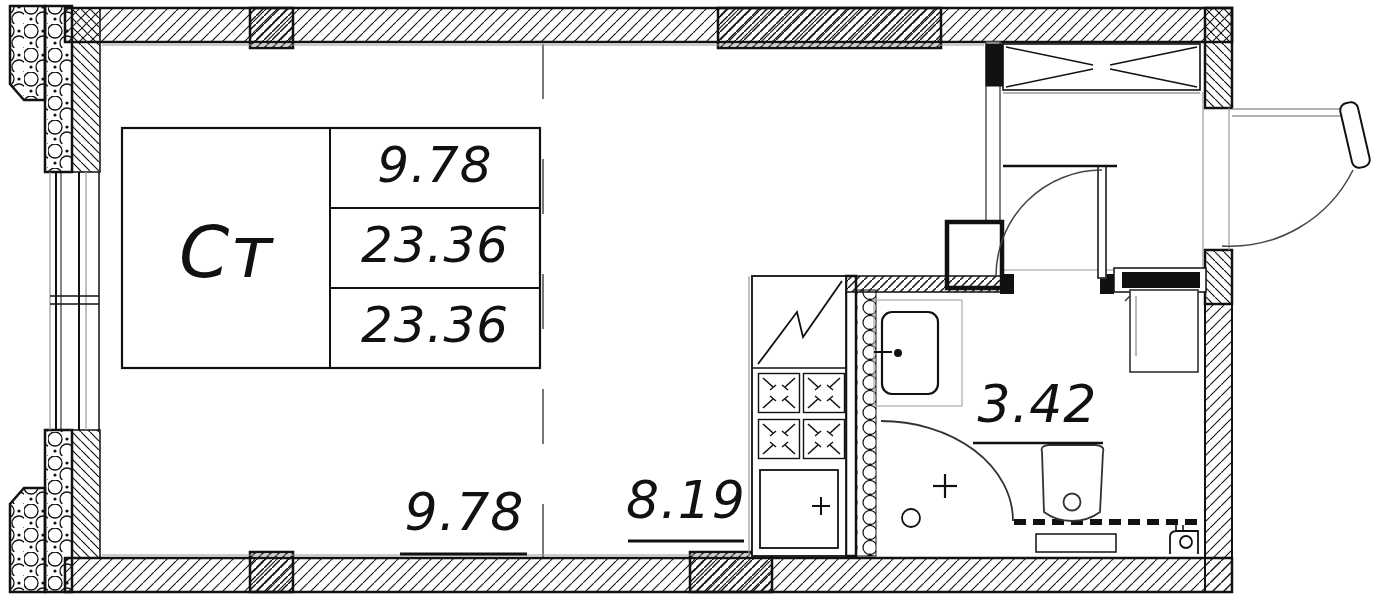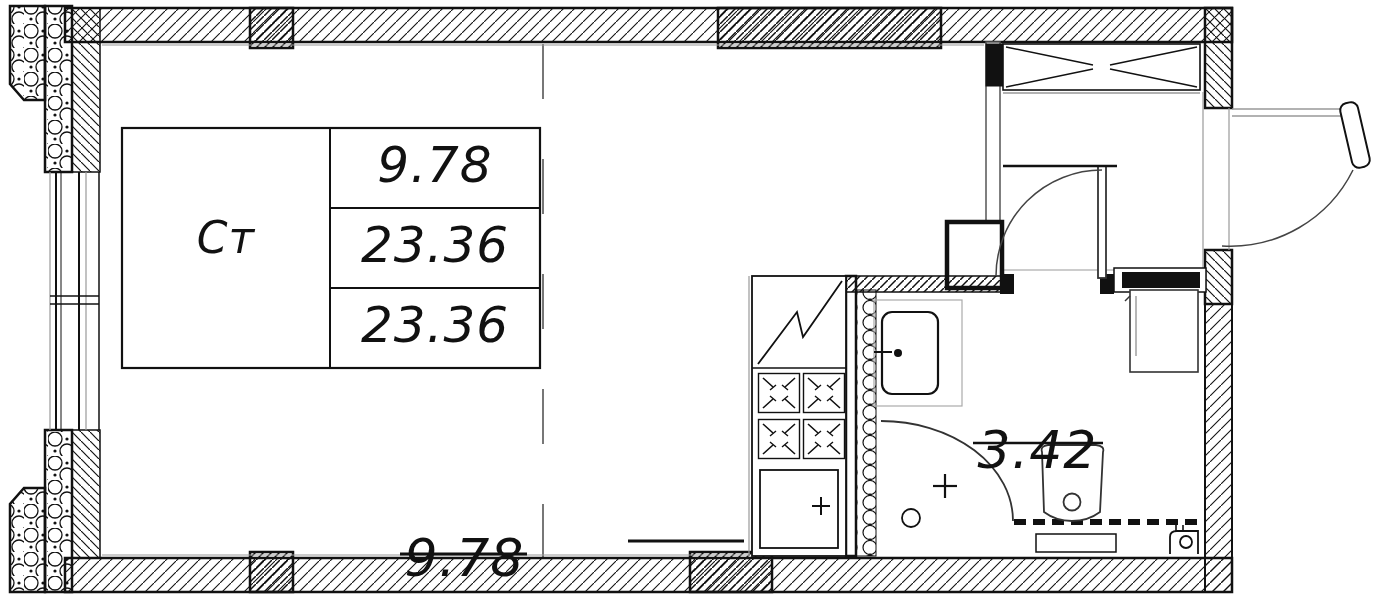--- a/index.html
+++ b/index.html
@@ -2,22 +2,22 @@
 <html><head>
 <meta charset="utf-8">
 <style>
   html,body{margin:0;padding:0;background:#ffffff;}
   #stage{position:relative;width:1376px;height:600px;background:#ffffff;overflow:hidden;
          font-family:"DejaVu Sans",sans-serif;}
   #plan-svg{position:absolute;left:0;top:0;}
   .lbl{position:absolute;color:#111;font-style:italic;text-align:center;
        font-family:"DejaVu Sans",sans-serif;line-height:1;letter-spacing:1px;}
   .lbl-table{font-size:50px;}
-  .lbl-unit{font-size:44px;}
-  .lbl-room{font-size:52px;margin-top:46px;}
+  .lbl-unit{font-size:72px;}
+  .lbl-room{font-size:52px;}
   .lbl-hall{font-size:44px;}
 </style>
 </head>
 <body>
 
 <div id="stage">
 
 <svg id="plan-svg" width="1376" height="600" viewBox="0 0 1376 600">
   <defs>
     <pattern id="hatch" width="11" height="11" patternUnits="userSpaceOnUse">
@@ -191,15 +191,16 @@
     <line x1="400" y1="554" x2="527" y2="554" stroke-width="3"></line>
   </g>
 </svg>
 
 <div class="lbl lbl-unit" style="left:126px;top:216px;width:200px;">Ст</div>
 <div class="lbl lbl-table" style="left:335px;top:140px;width:200px;">9.78</div>
 <div class="lbl lbl-table" style="left:335px;top:220px;width:200px;">23.36</div>
 <div class="lbl lbl-table" style="left:335px;top:300px;width:200px;">23.36</div>
 
 <div class="lbl lbl-room" style="left:950px;top:378px;width:175px;">3.42</div>
+<div class="lbl lbl-room" style="left:600px;top:474px;width:172px;">8.19</div>
 <div class="lbl lbl-room" style="left:382px;top:486px;width:165px;">9.78</div>
 
 </div>
 
 </body></html>

